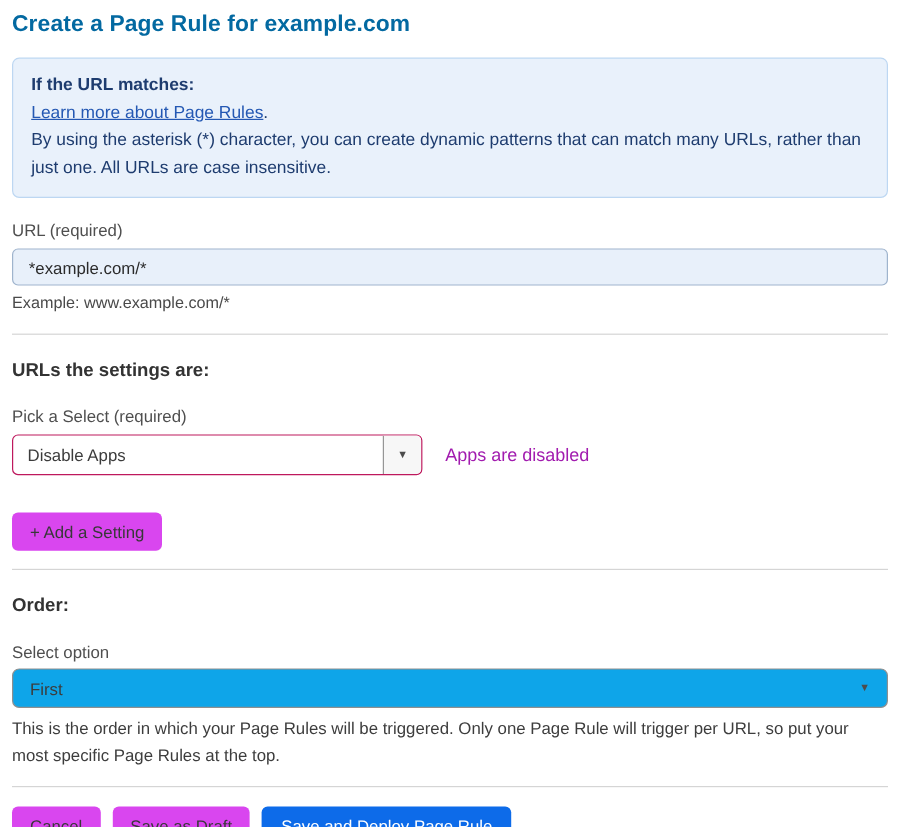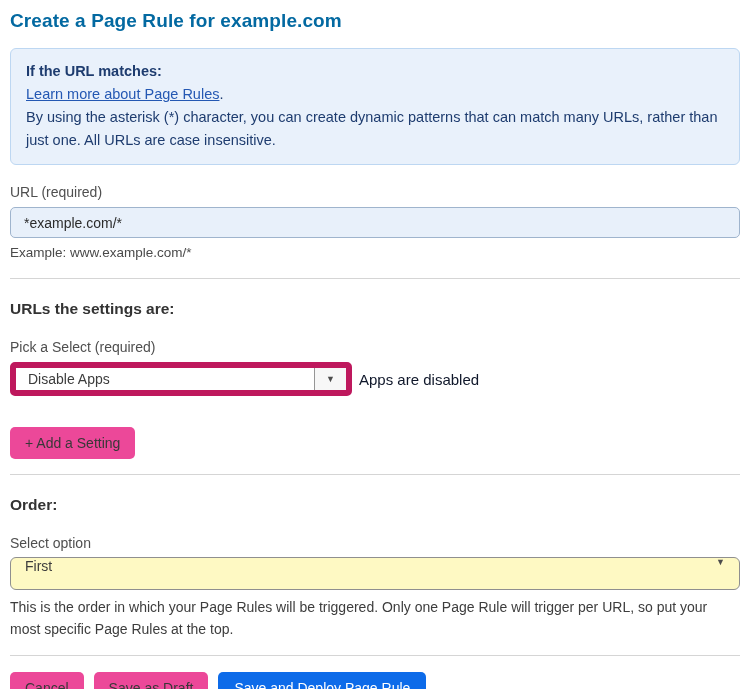--- a/index.html
+++ b/index.html
@@ -87,21 +87,21 @@
     display: flex;
     align-items: center;
     margin-top: 0;
   }
   .select-box {
     display: flex;
     align-items: stretch;
     width: 342px;
     height: 34px;
     background: #ffffff;
-    border: 6px solid #be185d;
+    border: 1px solid #be185d;
     border-radius: 5px;
     overflow: hidden;
     cursor: pointer;
   }
   .select-box .select-value {
     flex: 1;
     display: flex;
     align-items: center;
     padding: 0 12px;
     font-size: 14px;
@@ -114,48 +114,49 @@
     display: flex;
     align-items: center;
     justify-content: center;
   }
   .arrow-glyph {
     font-size: 9px;
     color: #4c4c4c;
     line-height: 1;
   }
   .setting-status {
-    margin-left: 7px;
+    margin-left: 19px;
     font-size: 15px;
-    color: #0f172a;
+    color: #a21caf;
   }
 
   button {
     font-family: "Liberation Sans", "DejaVu Sans", sans-serif;
     border: none;
     border-radius: 5px;
     cursor: pointer;
   }
   .btn-secondary {
-    background: #ec4899;
+    background: #d946ef;
     color: #383838;
     font-size: 14px;
     height: 32px;
     padding: 0 15px;
   }
   .add-setting-button { margin-top: 31px; display: inline-block; }
 
   .order-heading { margin-top: 22px; }
   .order-select-label { margin-top: 21px; margin-bottom: 6px; }
 
   .wide-select {
     display: flex;
+    align-items: center;
     width: 730px;
     height: 33px;
-    background: #fef9c3;
+    background: #0ea5e9;
     border: 1px solid #8f8f8f;
     border-radius: 6px;
     padding: 0 14px;
     cursor: pointer;
   }
   .wide-select .select-value {
     flex: 1;
     font-size: 14px;
     color: #3c3c3c;
   }

